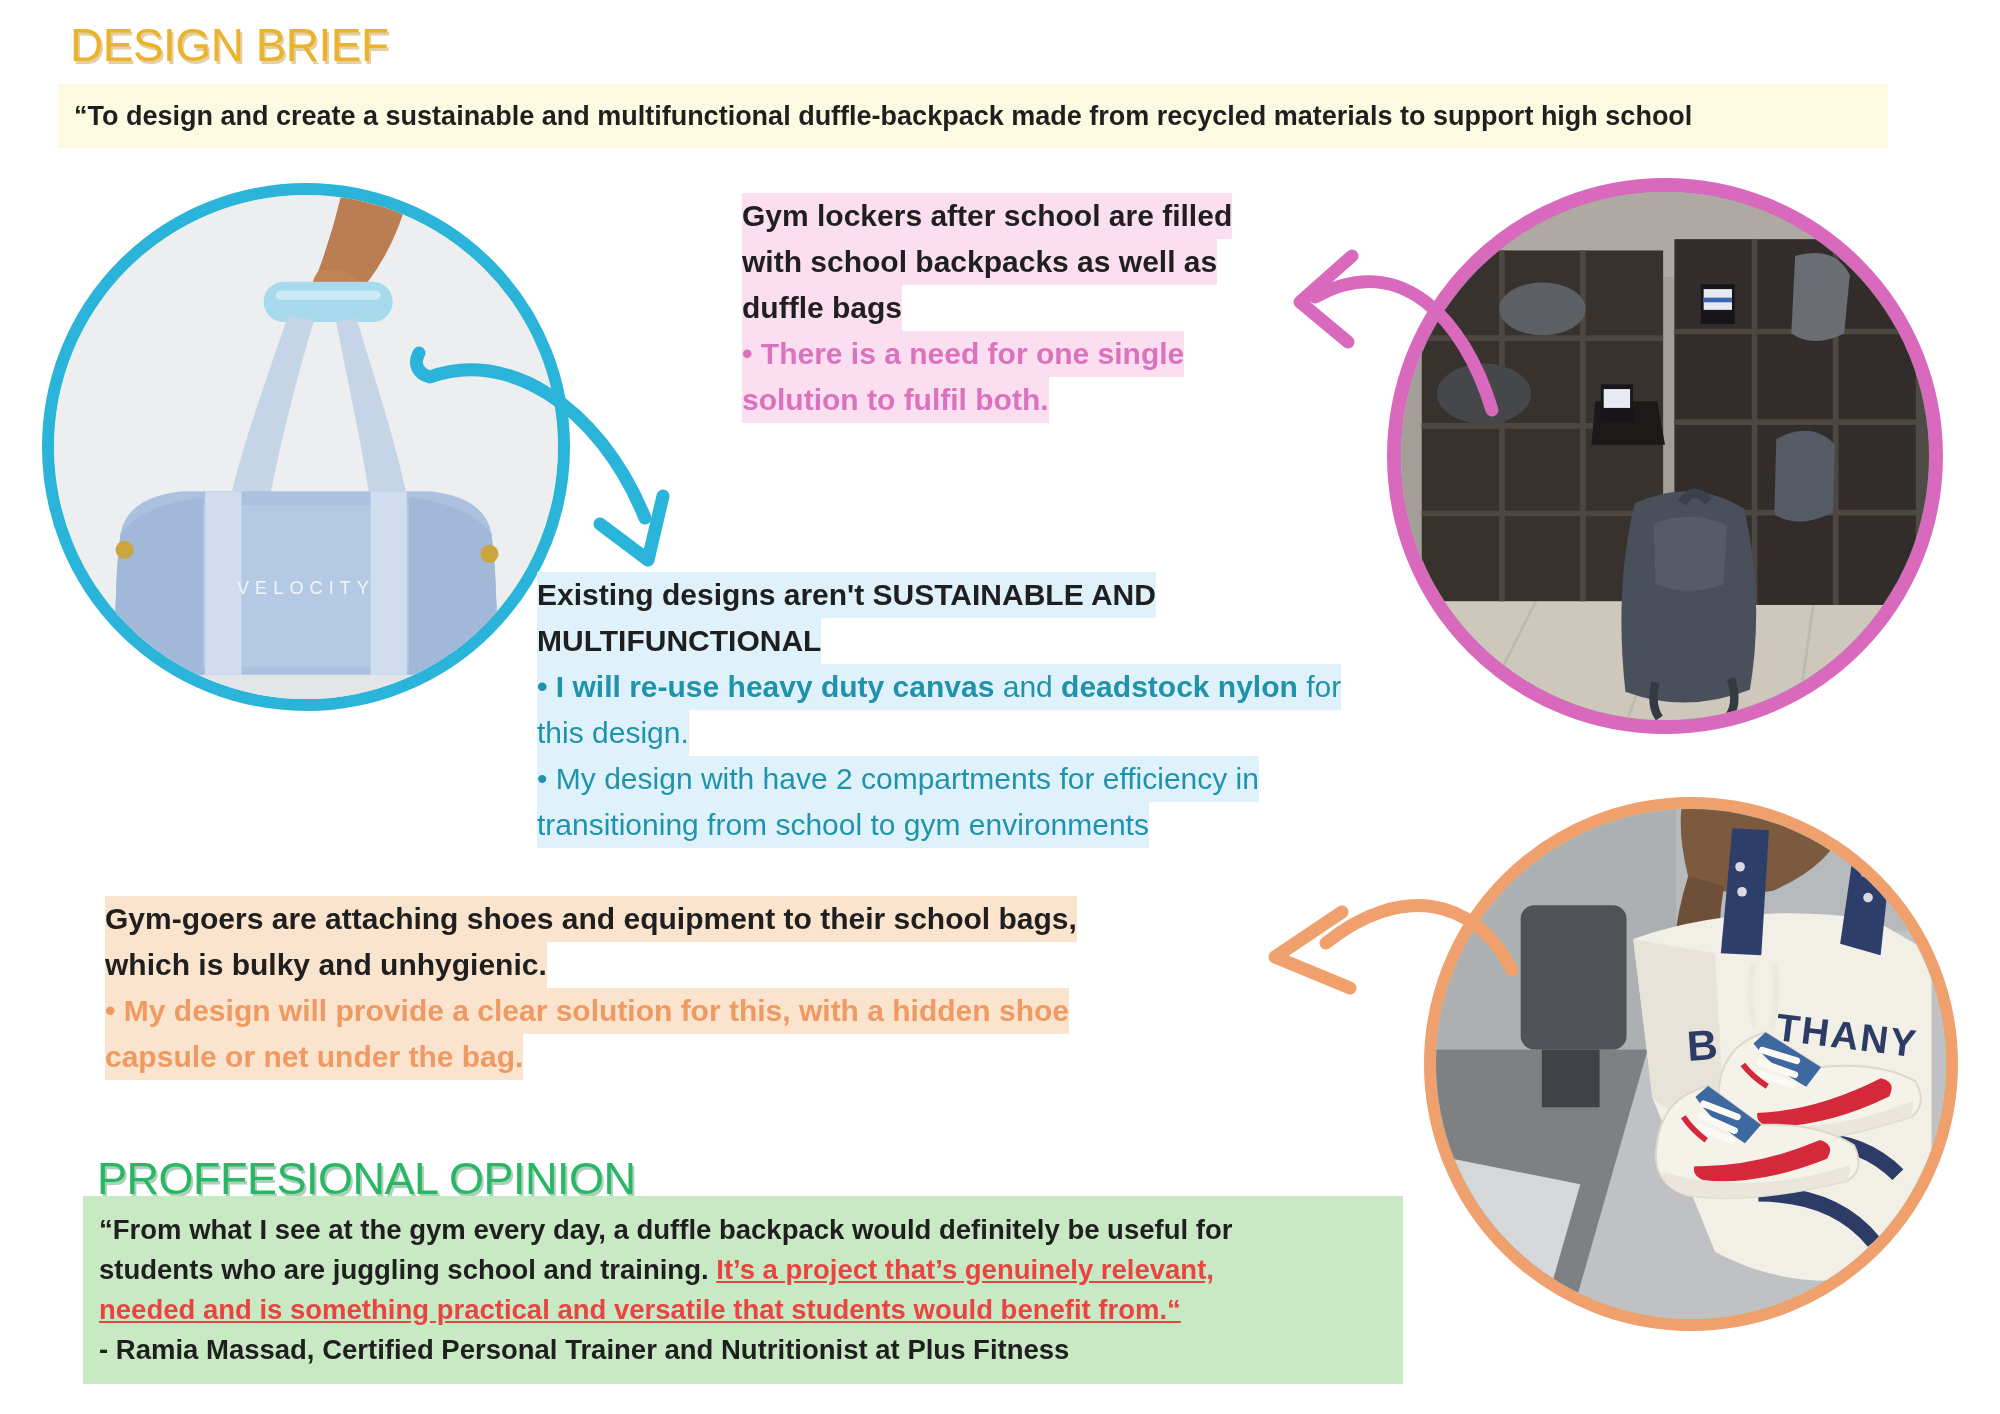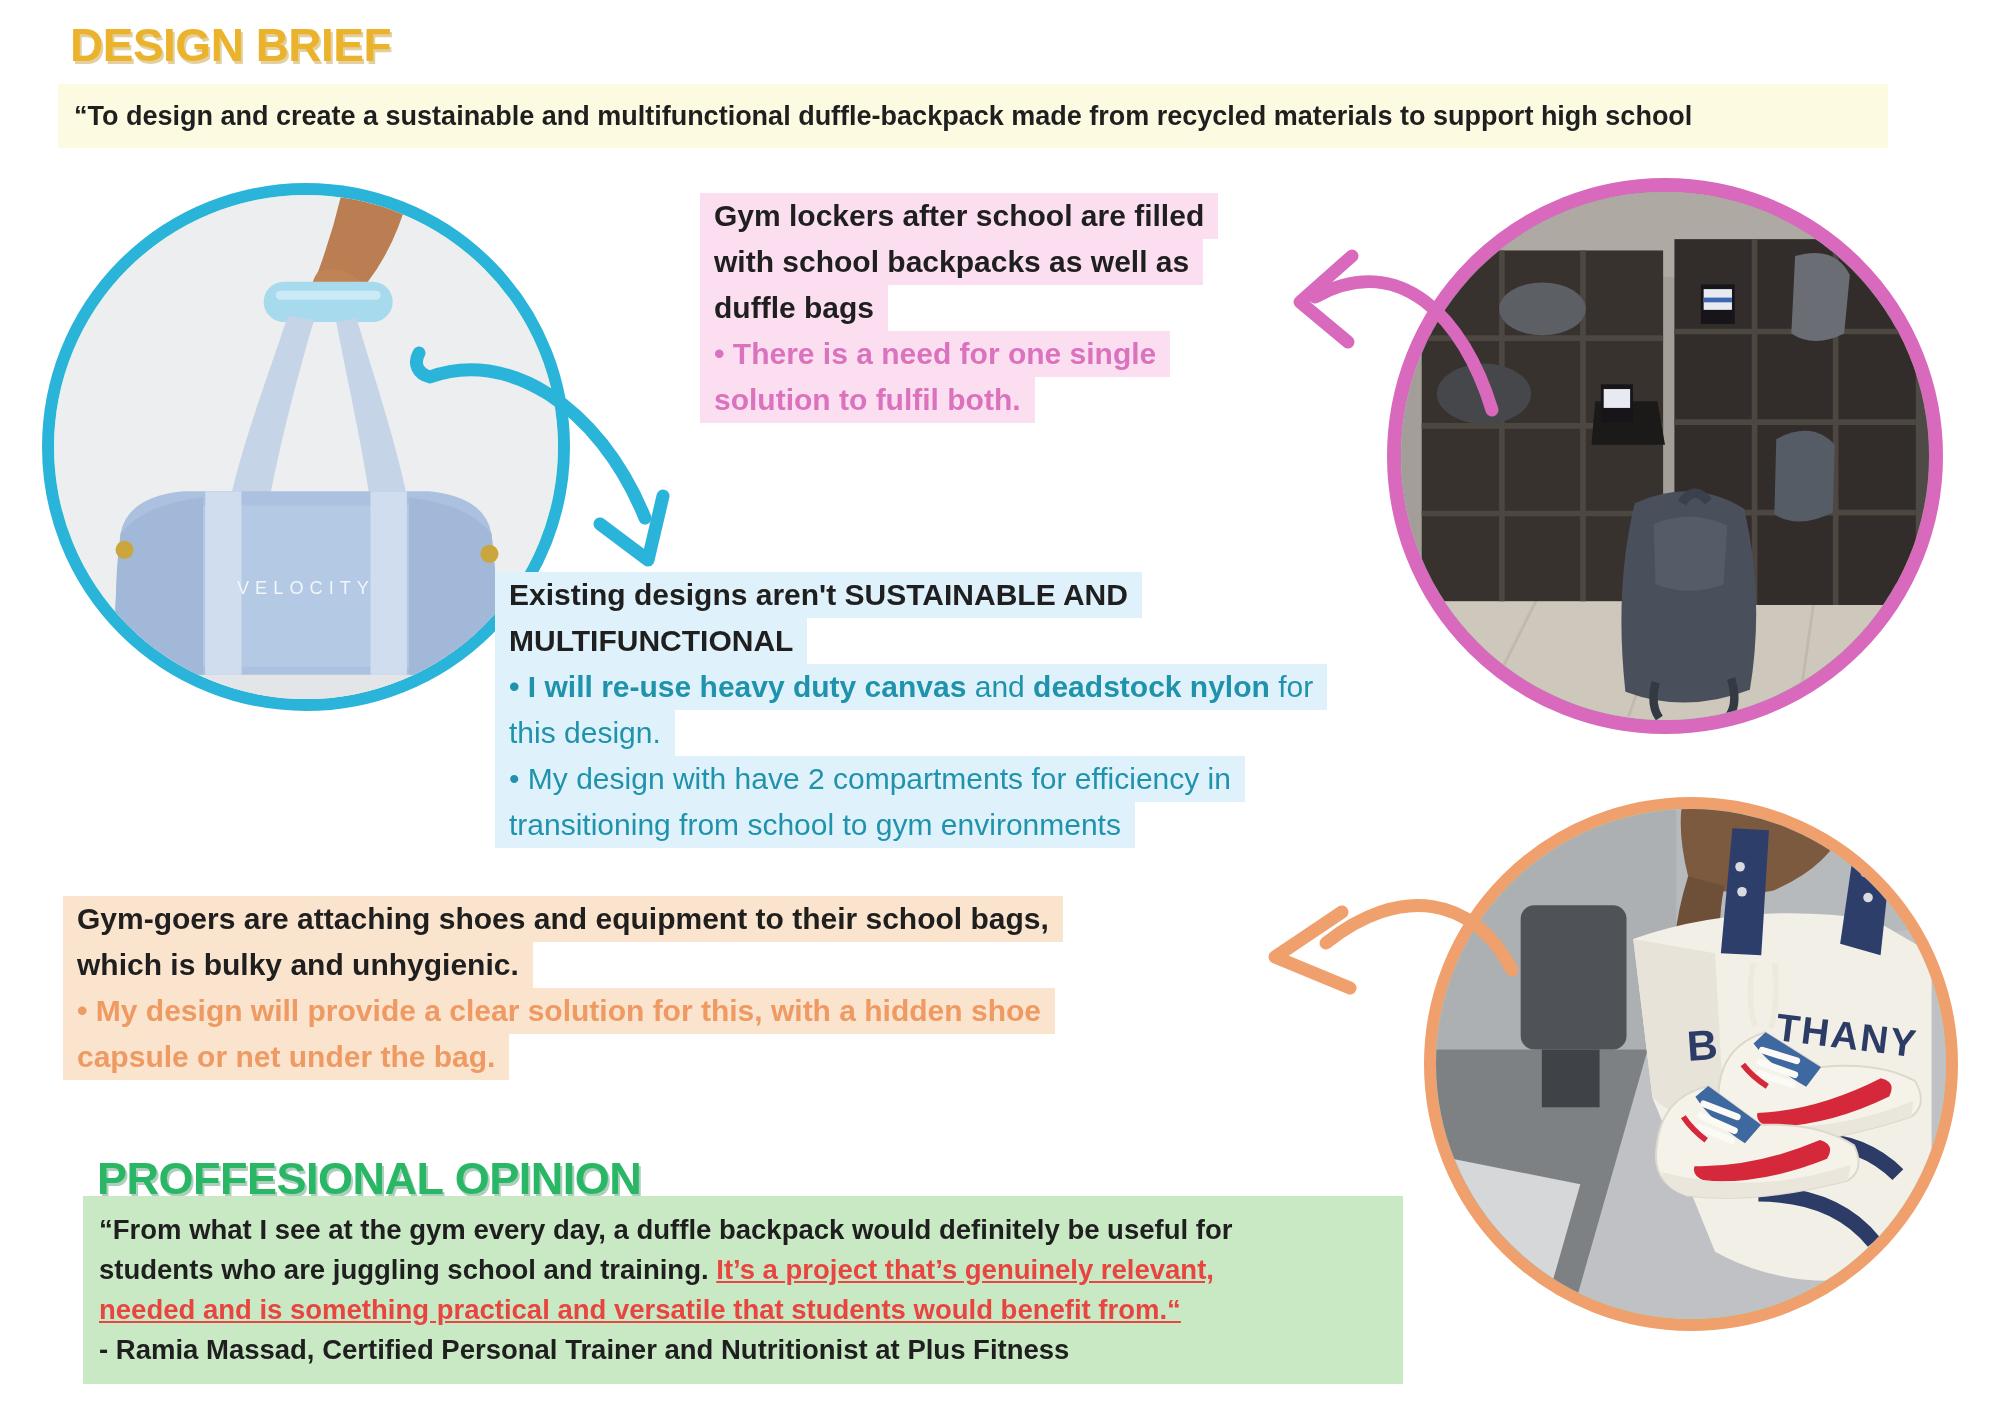--- a/index.html
+++ b/index.html
@@ -5,33 +5,33 @@
   :root{
     --c-cyan:#2BB4DA; --c-pink:#D969BC; --c-pink-bg:#FBDFF1; --c-pink-text:#DB72BE;
     --c-blue-bg:#DFF1FA; --c-teal-text:#1F93AC; --c-peach-bg:#FBE4CE; --c-orange-text:#EE9A62;
     --c-orange:#EFA06C; --c-green-bg:#C9E9C4; --c-green-title:#29B765; --c-red-text:#E84540;
     --c-yellow-bg:#FCFAE1; --c-gold-title:#EAB32B; --c-ink:#1F1F1F;
   }
   html,body{margin:0;padding:0;background:#fff;}
   .poster{position:relative;width:2000px;height:1414px;background:#fff;overflow:hidden;
           font-family:"Liberation Sans",sans-serif;color:var(--c-ink);}
   
-  .title{position:absolute;margin:0;font-weight:700;letter-spacing:-0.5px;}
+  .title{position:absolute;margin:0;font-weight:400;letter-spacing:-0.5px;}
   .gold{left:70px;top:18px;font-size:46px;color:var(--c-gold-title);text-shadow:2px 3px 0 rgba(186,134,14,.4);}
   .green{left:97px;top:1110px;font-size:45px;color:var(--c-green-title);text-shadow:2px 3px 0 rgba(20,115,60,.35);margin-top:43px;}
   
   .quote-block{position:absolute;font-size:27px;color:var(--c-ink);}
   .quote-block .tline{line-height:40px;white-space:nowrap;}
   .quote-block .hl{background:transparent;padding:0;display:inline;}
   .yellow{left:58px;top:84px;width:1798px;background:var(--c-yellow-bg);padding:12px 16px;}
   .green-bg{left:83px;top:1196px;width:1288px;background:var(--c-green-bg);padding:14px 16px;font-size:27.5px;}
   
   .note{position:absolute;font-size:30px;color:var(--c-ink);}
   .note .tline{line-height:46px;white-space:nowrap;}
-  .note .hl{display:inline-block;background:var(--hl);padding:0 14px;line-height:46px;}
+  .note .hl{display:inline-block;background:var(--hl);padding:0 0;line-height:46px;margin-left:42px;}
   .pink-note{left:700px;top:193px;--hl:var(--c-pink-bg);}
   .blue-note{left:495px;top:572px;--hl:var(--c-blue-bg);}
   .peach-note{left:63px;top:896px;--hl:var(--c-peach-bg);}
   
   .seg-n{font-weight:700;}
   .seg-b{font-weight:700;}
   .seg-pink{font-weight:700;color:var(--c-pink-text);}
   .seg-teal{font-weight:400;color:var(--c-teal-text);}
   .seg-tealb{font-weight:700;color:var(--c-teal-text);}
   .seg-orange{font-weight:700;color:var(--c-orange-text);}

